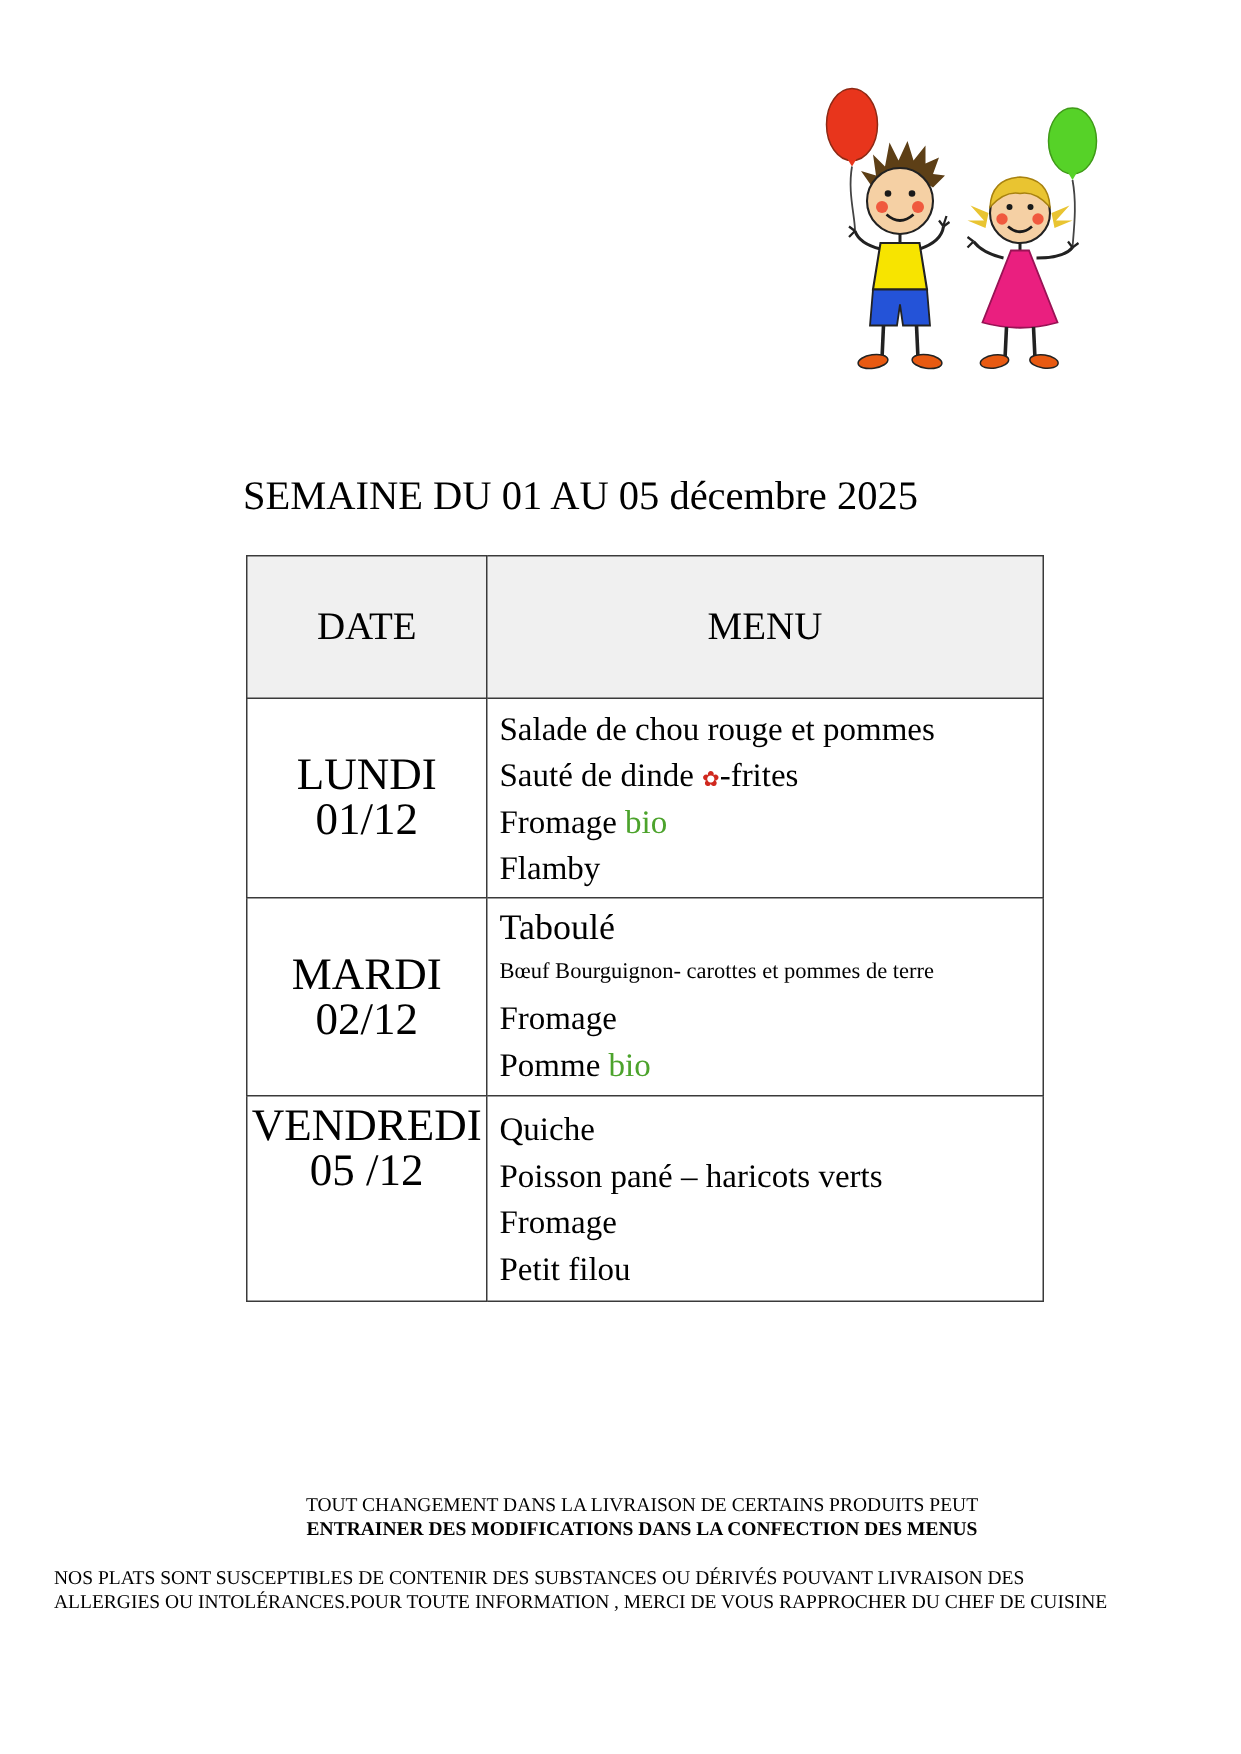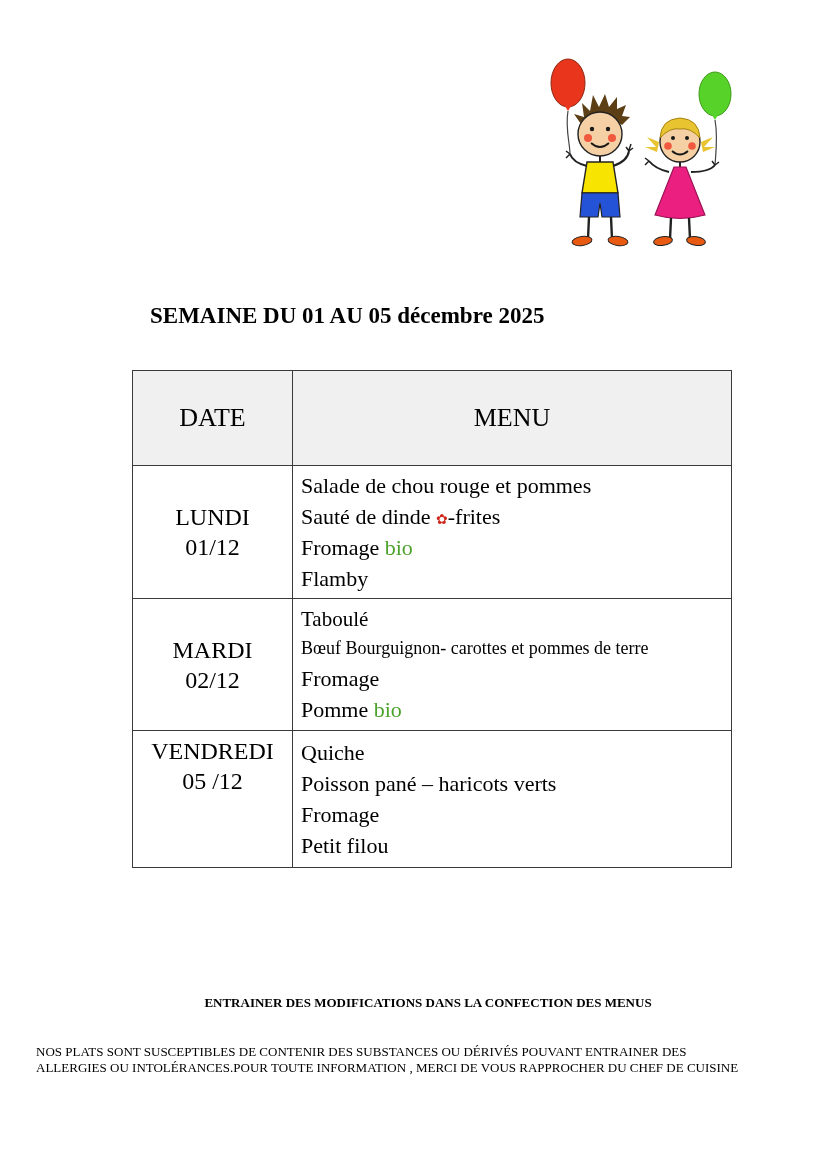--- a/index.html
+++ b/index.html
@@ -13,43 +13,43 @@
     width:827px;height:1169px;position:relative;overflow:hidden;
     font-family:"Liberation Serif", serif;color:#000;
   }
   .page{position:absolute;inset:0;}
   .illustration{position:absolute;left:543px;top:50px;}
   .org{
     position:absolute;left:90px;top:228px;
     font-weight:bold;font-size:17px;line-height:25px;white-space:nowrap;
   }
   .title{
-    position:absolute;left:150px;top:303px;margin:0;
-    font-size:23px;font-weight:bold;white-space:nowrap;
+    position:absolute;left:150px;top:303px;margin:12px;
+    font-size:27px;font-weight:normal;white-space:nowrap;
   }
   table.menu{
-    position:absolute;left:132px;top:370px;width:600px;
+    position:absolute;left:164px;top:370px;width:532px;
     border-collapse:collapse;table-layout:fixed;
   }
   table.menu th, table.menu td{border:1.6px solid var(--border-col);}
   table.menu th{
     background:var(--header-bg);font-weight:normal;font-size:26px;
     height:92px;text-align:center;vertical-align:middle;
   }
   th.date-h{width:157px;}
   .date-cell{
-    text-align:center;font-size:24px;line-height:30px;vertical-align:middle;
+    text-align:center;font-size:30px;line-height:30px;vertical-align:middle;
   }
   tr.r1 td{height:128px;} tr.r2 td{height:127px;}
   tr.r3 td{height:130px;} tr.r4 td{height:130px;}
   tr.r3 .date-cell, tr.r4 .date-cell{vertical-align:top;padding-top:5px;}
   .menu-cell{padding:2px 4px 2px 8px;font-size:22px;vertical-align:middle;margin-top:44px;}
   .menu-item{line-height:31px;white-space:nowrap;}
-  .menu-item.sz-medium{font-size:21px;line-height:29px;}
-  .menu-item.sz-small{font-size:18px;line-height:29px;}
+  .menu-item.sz-medium{font-size:24px;line-height:29px;}
+  .menu-item.sz-small{font-size:15px;line-height:29px;}
   .bio{color:var(--bio-green);}
   .label-rouge{color:var(--label-red);font-size:14px;line-height:1;}
   .note1{
     position:absolute;left:128px;top:995px;width:600px;
     text-align:center;font-size:13px;line-height:16px;
   }
   .note1 .bold{font-weight:bold;}
   .note2{
     position:absolute;left:36px;top:1044px;width:716px;
     font-size:13px;line-height:16px;
@@ -160,18 +160,19 @@
             <div class="menu-item"><span>Quiche</span></div>
             <div class="menu-item"><span>Poisson pané – haricots verts</span></div>
             <div class="menu-item"><span>Fromage</span></div>
             <div class="menu-item"><span>Petit filou</span></div>
           </td>
         </tr>
       </tbody>
   </table>
 
   <div class="note1">
+    <div>TOUT CHANGEMENT DANS LA LIVRAISON DE CERTAINS PRODUITS PEUT</div>
     <div class="bold">ENTRAINER DES MODIFICATIONS DANS LA CONFECTION DES MENUS</div>
   </div>
 
-  <div class="note2">NOS PLATS SONT SUSCEPTIBLES DE CONTENIR DES SUBSTANCES OU DÉRIVÉS POUVANT ENTRAINER DES ALLERGIES OU INTOLÉRANCES.POUR TOUTE INFORMATION , MERCI DE VOUS RAPPROCHER DU CHEF DE CUISINE</div>
+  <div class="note2">NOS PLATS SONT SUSCEPTIBLES DE CONTENIR DES SUBSTANCES OU DÉRIVÉS POUVANT LIVRAISON DES ALLERGIES OU INTOLÉRANCES.POUR TOUTE INFORMATION , MERCI DE VOUS RAPPROCHER DU CHEF DE CUISINE</div>
 
 </div>
 
 </body></html>

